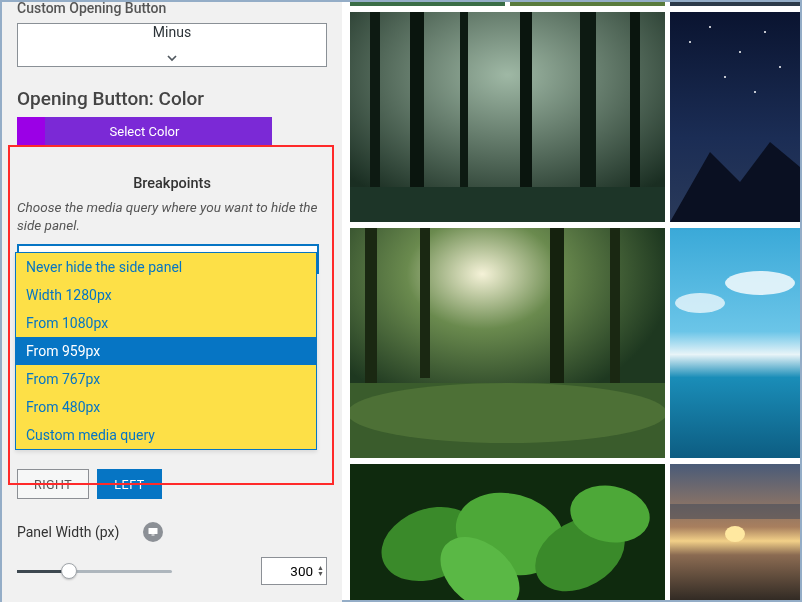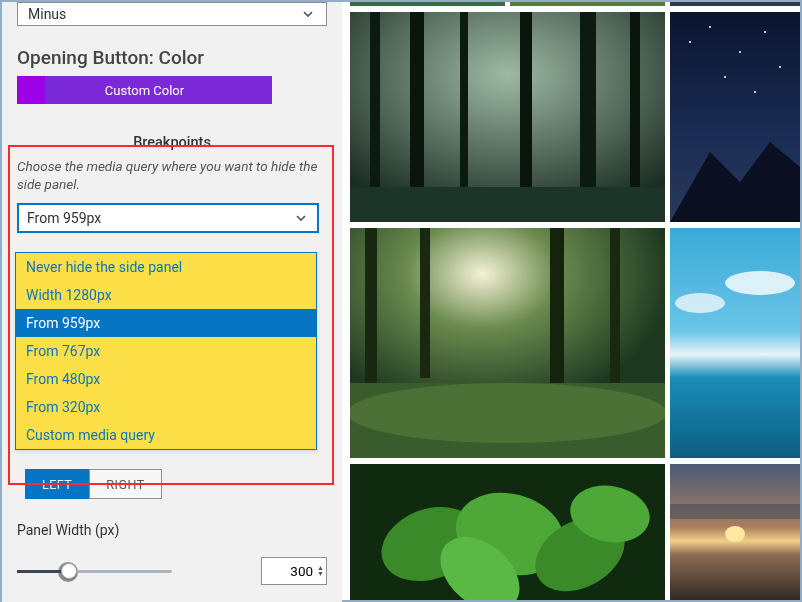--- a/index.html
+++ b/index.html
@@ -7,21 +7,21 @@
 
   .outer { border: 2px solid #94adc7; width: 802px; height: 602px; position: relative; }
 
   .sidebar { position: absolute; left: 0; top: 0; width: 340px; height: 600px; background: #f1f1f1; padding: 0 15px 10px 15px; }
   .content { position: absolute; left: 340px; top: 0; right: 0; bottom: 0; background: #fff; overflow: hidden; }
   .divider-v { position: absolute; left: 340px; top: 0; width: 6px; height: 100%; background: #ddd; }
 
   .section-label { font-size: 19px; font-weight: 500; color: #444; margin-top: 10px; margin-bottom: 7px; }
   .section-label.cut { color: #555; font-size: 14px; margin-top: -2px; }
 
-  .select-box { width: 100%; height: 24px; border: 1px solid #8a9096; background: #fff; display: flex; align-items: center; justify-content: space-between; padding: 0 10px; font-size: 14px; color: #2c3338; }
+  .select-box { width: 100%; height: 44px; border: 1px solid #8a9096; background: #fff; display: flex; align-items: center; justify-content: space-between; padding: 0 10px; font-size: 14px; color: #2c3338; flex-direction: column; }
   .select-box .chev { width: 16px; height: 16px; }
 
   .select-color { width: 255px; height: 28px; background: linear-gradient(to right, #9b00e6 0%, #9b00e6 11%, #7b29d6 11%, #7b29d6 100%); color: #fff; font-size: 13px; display: flex; align-items: center; justify-content: center; }
 
   
   .bp-highlight { position: absolute; left: 6px; top: 143px; width: 326px; height: 340px; border: 2px solid #ff2a2a; pointer-events: none; z-index: 50; }
 
   .bp-title { font-size: 14.5px; font-weight: 500; color: #333; margin-top: 30px; margin-bottom: 6px; text-align: center; }
   .bp-desc { font-style: italic; font-size: 13.5px; color: #555; line-height: 1.35; margin-bottom: 10px; }
 
@@ -31,21 +31,21 @@
   .dropdown { position: absolute; left: 13px; top: 250px; width: 302px; background: #fde047; border: 1px solid #0675c4; z-index: 40; box-shadow: 0 2px 4px rgba(0,0,0,0.1); }
   .dropdown .opt { padding: 6px 10px; font-size: 14px; color: #0675c4; cursor: default; }
   .dropdown .opt.selected { background: #0675c4; color: #fff; }
 
   
   .toggle-row { position: absolute; left: 15px; top: 467px; display: flex; gap: 0; z-index: 10; }
   .toggle-btn { height: 30px; padding: 0 16px; font-size: 12.5px; letter-spacing: 0.5px; display: flex; align-items: center; border: 1px solid #0675c4; }
   .toggle-right { background: #f6f7f7; color: #555; border-color: #8c8f94; }
   .toggle-left { background: #0675c4; color: #fff; margin-left: 8px; }
 
-  .pw-row { position: absolute; left: 15px; top: 520px; display: flex; align-items: center; gap: 24px; flex-direction: column; }
+  .pw-row { position: absolute; left: 15px; top: 520px; display: flex; align-items: center; gap: 24px; }
   .pw-label { font-size: 14px; color: #333; }
   .pw-icon { width: 20px; height: 20px; border-radius: 50%; background: #8c9096; display: flex; align-items: center; justify-content: center; }
   .pw-icon svg { width: 12px; height: 12px; }
 
   .slider-row { position: absolute; left: 15px; top: 555px; width: 310px; display: flex; align-items: center; justify-content: space-between; }
   .slider { position: relative; width: 155px; height: 20px; }
   .slider-track { position: absolute; top: 9px; left: 0; right: 0; height: 3px; background: #aeb6bd; border-radius: 2px; }
   .slider-track-fill { position: absolute; top: 9px; left: 0; width: 50px; height: 3px; background: #3d4850; }
   .slider-thumb { position: absolute; top: 2px; left: 44px; width: 16px; height: 16px; border-radius: 50%; background: #fff; border: 1px solid #a0a5aa; box-shadow: 0 1px 2px rgba(0,0,0,0.2); }
   .num-box { width: 66px; height: 28px; border: 1px solid #8c9096; background: #fff; display: flex; align-items: center; justify-content: flex-end; padding: 0 2px; font-size: 13.5px; }
@@ -57,54 +57,55 @@
   .thumb { position: absolute; background: #778899; overflow: hidden; }
   .thumb svg { width: 100%; height: 100%; display: block; }
 
   .chev svg { width: 100%; height: 100%; }
 </style>
 </head>
 <body>
 
 <div class="outer">
   <div class="sidebar">
+    <div class="section-label cut">Custom Opening Button</div>
     <div class="select-box">
       <span>Minus</span>
       <span class="chev"><svg viewBox="0 0 24 24" fill="none" stroke="#50575e" stroke-width="2.5">
             <polyline points="6 9 12 15 18 9"></polyline>
           </svg></span>
     </div>
 
     <div class="section-label" style="margin-top:20px">Opening Button: Color</div>
     <div class="select-color">
-      <span>Custom Color</span>
+      <span>Select Color</span>
     </div>
 
     <div class="bp-title">Breakpoints</div>
     <div class="bp-desc">Choose the media query where you want to hide the side panel.</div>
     <div class="select-focused">
       <span>From 959px</span>
       <span class="chev"><svg viewBox="0 0 24 24" fill="none" stroke="#50575e" stroke-width="2.5">
             <polyline points="6 9 12 15 18 9"></polyline>
           </svg></span>
     </div>
   </div>
 
   <div class="toggle-row">
+    <div class="toggle-btn toggle-right">RIGHT</div>
     <div class="toggle-btn toggle-left">LEFT</div>
-    <div class="toggle-btn toggle-right">RIGHT</div>
   </div>
 
   <div class="dropdown">
     <div class="opt">Never hide the side panel</div>
     <div class="opt">Width 1280px</div>
+    <div class="opt">From 1080px</div>
     <div class="opt selected">From 959px</div>
     <div class="opt">From 767px</div>
     <div class="opt">From 480px</div>
-    <div class="opt">From 320px</div>
     <div class="opt">Custom media query</div>
   </div>
 
   <div class="bp-highlight"></div>
 
   <div class="pw-row">
     <span class="pw-label">Panel Width (px)</span>
     <span class="pw-icon">
       <svg viewBox="0 0 24 24" fill="#fff">
           <rect x="3" y="4" width="18" height="12" rx="1"></rect>

